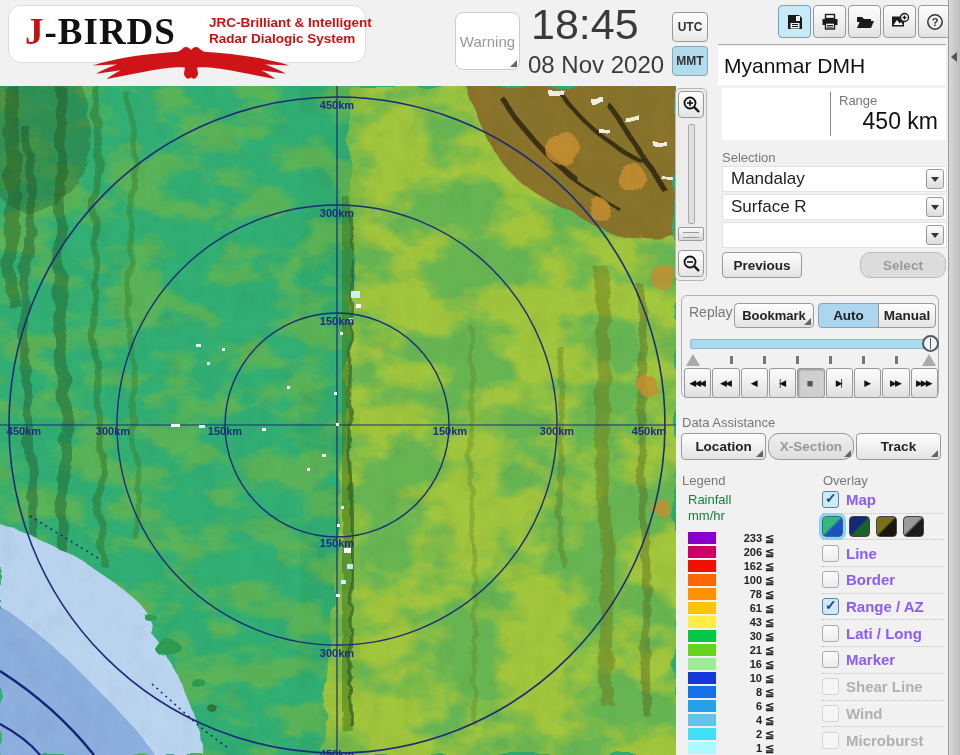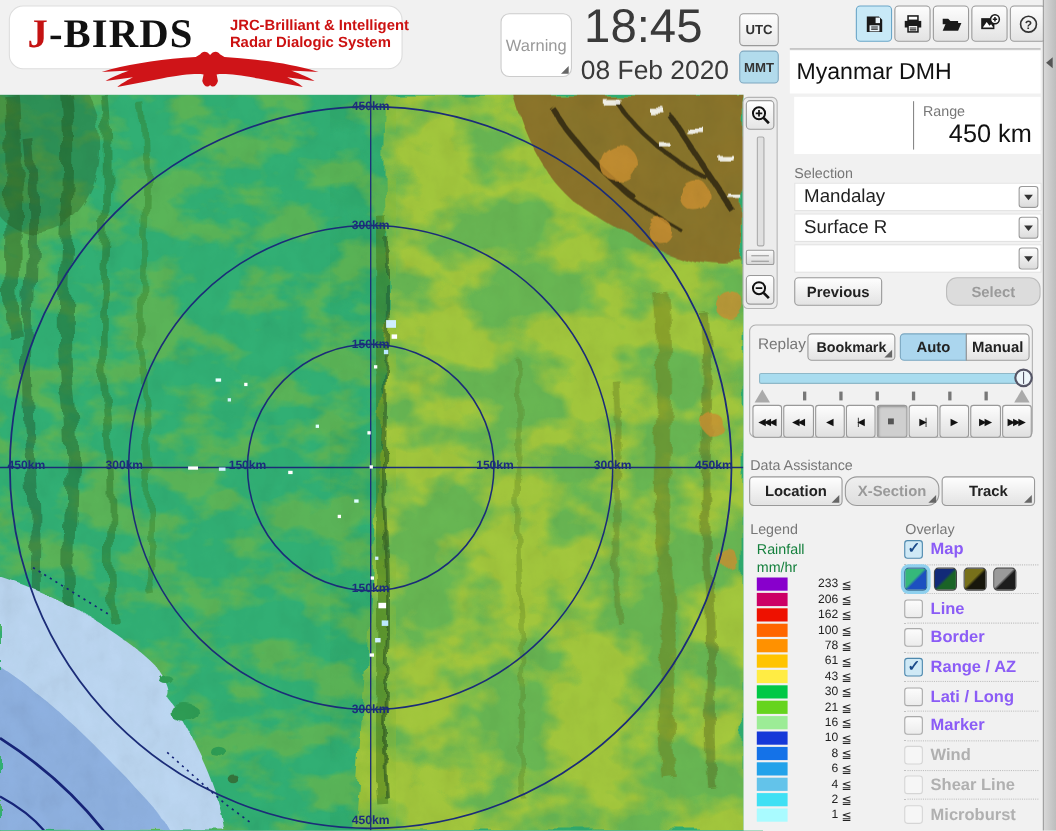--- a/index.html
+++ b/index.html
@@ -23,21 +23,21 @@
   .tz-mmt { top:46px; background:#b2dbec; border-color:#7fa8c0; }
   .toolbar { position:absolute; left:778px; top:5px; display:flex; gap:2px; }
   .tool-btn { width:33px; height:33px; border:1px solid #999; border-radius:4px; background:linear-gradient(#fdfdfd,#e3e3e3); display:flex; align-items:center; justify-content:center; }
   .tool-btn.active { background:#c8e9f7; border-color:#6aa6c8; }
   .hdr-divider { position:absolute; left:718px; top:44px; width:228px; height:1px; background:#aaa; }
   .station-box { position:absolute; left:718px; top:46px; width:228px; height:39px; background:#fff; display:flex; align-items:center; }
   .station-box span { font-size:21px; color:#111; padding-left:6px; }
 
   
   .map { position:absolute; left:0; top:86px; width:676px; height:669px; background:#31b175; overflow:hidden; }
-  .ring-labels { position:absolute; inset:0; }
+  .ring-labels { position:absolute; inset:0;margin-top:8px; }
   .rlabel { position:absolute; transform:translate(-50%,-50%); font-size:11px; font-weight:700; color:#1c2d7c; white-space:nowrap; }
 
   
   .zoomstrip { position:absolute; left:675px; top:88px; width:32px; height:193px; background:#ececec; border:1px solid #b5b5b5; border-radius:5px; z-index:6; }
   .zoombtn { position:absolute; left:2px; width:26px; height:27px; border:1px solid #999; border-radius:4px; background:linear-gradient(#fff,#e5e5e5); display:flex; align-items:center; justify-content:center; }
   .zoom-in { top:2px; } .zoom-out { bottom:3px; }
   .ztrack { position:absolute; left:12px; top:35px; width:7px; height:100px; background:#e0e0e0; border:1px solid #aaa; border-radius:2px; }
   .zthumb { position:absolute; left:2px; top:138px; width:26px; height:14px; background:linear-gradient(#fafafa,#d8d8d8); border:1px solid #999; border-radius:2px; }
   .zthumb::after { content:""; position:absolute; left:4px; right:4px; top:4px; border-top:1px solid #999; border-bottom:1px solid #999; height:4px; }
 
@@ -79,21 +79,21 @@
   .pbrow { position:absolute; left:2px; top:72px; width:254px; height:30px; display:flex; gap:1px; }
   .pb { flex:1; border:1px solid #999; border-radius:3px; background:linear-gradient(#fdfdfd,#e0e0e0); font-size:9px; letter-spacing:-2px; color:#111; display:flex; align-items:center; justify-content:center; padding-right:2px; }
   .pb.pressed { background:#cfcfcf; box-shadow:inset 1px 1px 2px rgba(0,0,0,.3); color:#555; font-size:11px; letter-spacing:0; }
 
   .da-label { left:6px; top:329px; }
   .da-btn { position:absolute; top:347px; height:27px; font-size:13.5px; }
   .legend-hd { left:6px; top:387px; } .overlay-hd { left:147px; top:387px; }
 
   .legend { position:absolute; left:12px; top:406px; width:120px; }
   .legend-unit { font-size:13px; color:#15803d; line-height:16px; }
-  .legend-rows { margin-top:0; }
+  .legend-rows { margin-top:7px;font-weight:bold; }
   .lg-row { display:flex; align-items:center; height:14px; }
   .lg-swatch { width:28px; height:12px; }
   .lg-val { width:46px; text-align:right; font-size:11px; color:#222; }
   .lg-sym { font-size:11px; color:#222; margin-left:3px; }
 
   .overlay { position:absolute; left:146px; top:401px; width:122px; }
   .ov-row { display:flex; align-items:center; height:26.7px; border-bottom:1px dotted #c0c0c0; }
   .ov-row:last-child { border-bottom:none; }
   .cb { width:17px; height:17px; border:1px solid #aaa; border-radius:3px; background:linear-gradient(#fcfcfc,#ececec); margin-right:7px; position:relative; flex:none; }
   .cb .tickmark { display:none; }
@@ -301,21 +301,21 @@
       <svg class="eagle" width="316" height="38" viewBox="0 0 340 64">
         <path fill="#cf1418" d="M170,10 C166,4 158,3 155,9 L148,13 C100,16 55,22 18,32 L4,36 L46,34 C30,40 18,45 10,50 L52,44 C40,50 32,55 28,59 L96,46 C128,40 150,38 160,40 L158,50 C160,58 166,61 170,56 C174,61 180,58 182,50 L180,40 C190,38 212,40 244,46 L312,59 C308,55 300,50 288,44 L330,50 C322,45 310,40 294,34 L336,36 L322,32 C285,22 240,16 192,13 L185,9 C182,3 174,4 170,10 Z"></path>
         <line x1="20" y1="33" x2="320" y2="33" stroke="#cf1418" stroke-width="2"></line>
       </svg>
     </div>
 
     <button class="warning-btn corner">
         <span>Warning</span>
       </button>
     <div class="clock-time">18:45</div>
-    <div class="clock-date">08 Feb 2020</div>
+    <div class="clock-date">08 Nov 2020</div>
     <button class="tz-btn tz-utc">UTC</button>
     <button class="tz-btn tz-mmt">MMT</button>
 
     <div class="toolbar">
       <button class="tool-btn active">
         <svg width="20" height="20" viewBox="0 0 20 20">
           <path d="M3,3 h11 l3,3 v11 h-14 z" fill="#1a1a1a"></path>
           <rect x="11" y="4" width="4" height="5" fill="#eaf4fa"></rect>
           <rect x="5.5" y="11" width="9" height="5.5" fill="#eaf4fa"></rect>
           <line x1="7" y1="12.5" x2="13" y2="12.5" stroke="#1a1a1a" stroke-width="1"></line>
@@ -600,25 +600,25 @@
       <div class="ov-row">
         <span class="cb"></span>
         <span class="ov-label">Lati / Long</span>
       </div>
       <div class="ov-row">
         <span class="cb"></span>
         <span class="ov-label">Marker</span>
       </div>
       <div class="ov-row disabled">
         <span class="cb off-dis"></span>
-        <span class="ov-label">Wind</span>
+        <span class="ov-label">Shear Line</span>
       </div>
       <div class="ov-row disabled">
         <span class="cb off-dis"></span>
-        <span class="ov-label">Shear Line</span>
+        <span class="ov-label">Wind</span>
       </div>
       <div class="ov-row disabled">
         <span class="cb off-dis"></span>
         <span class="ov-label">Microburst</span>
       </div>
     </div>
   </div>
 
   <div class="edge-strip">
     <span class="collapse-arrow"></span>

